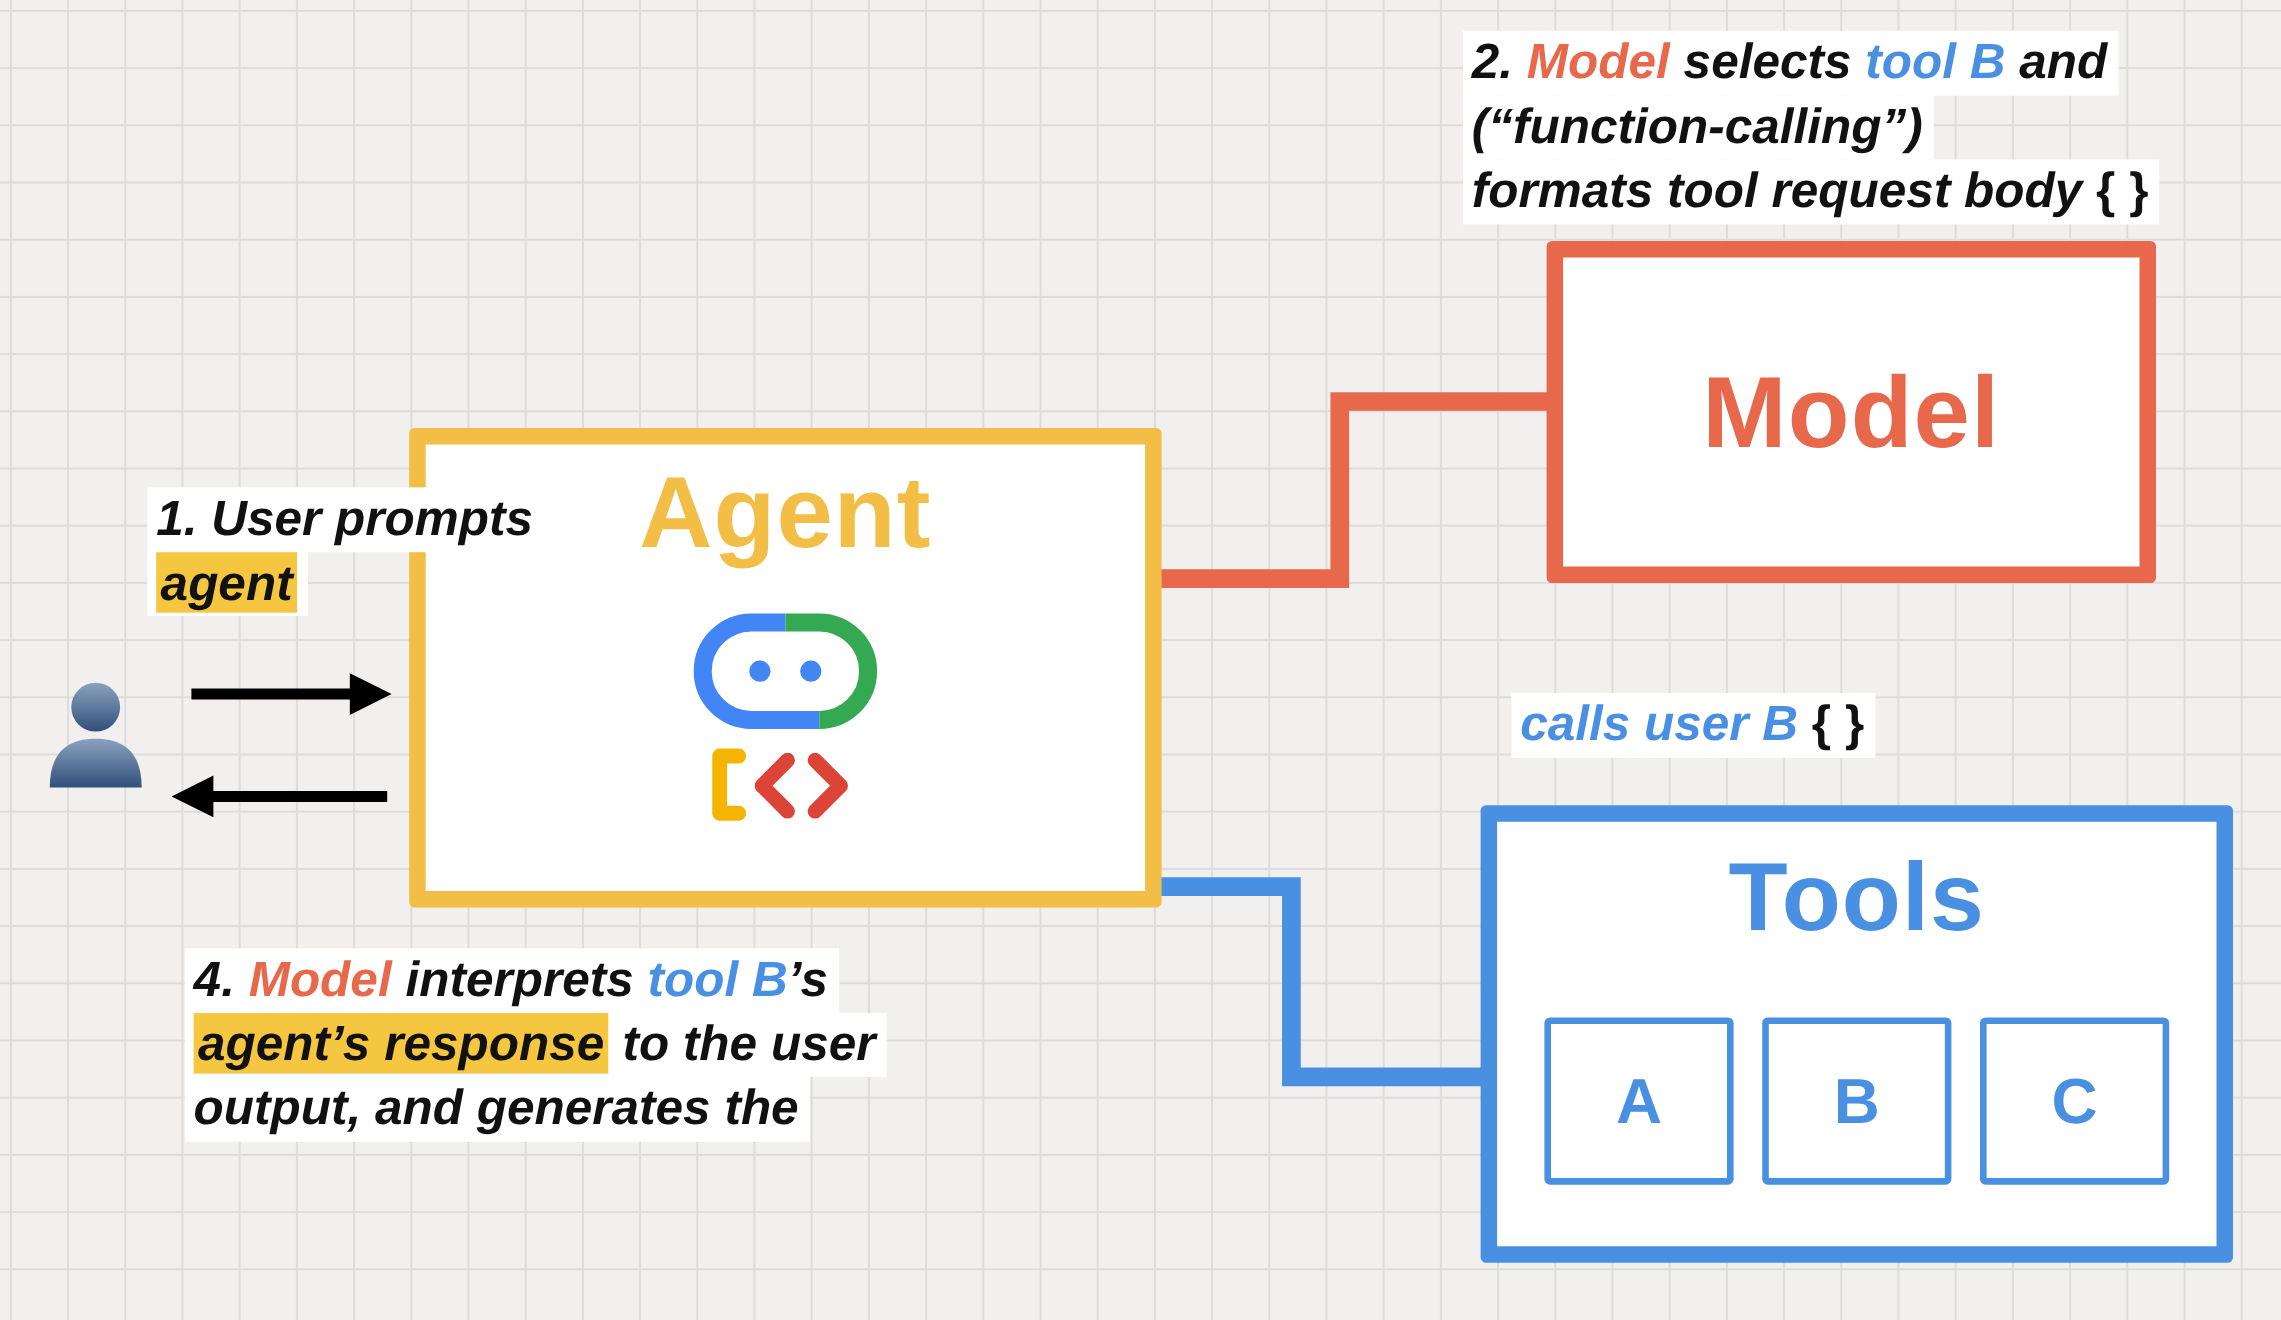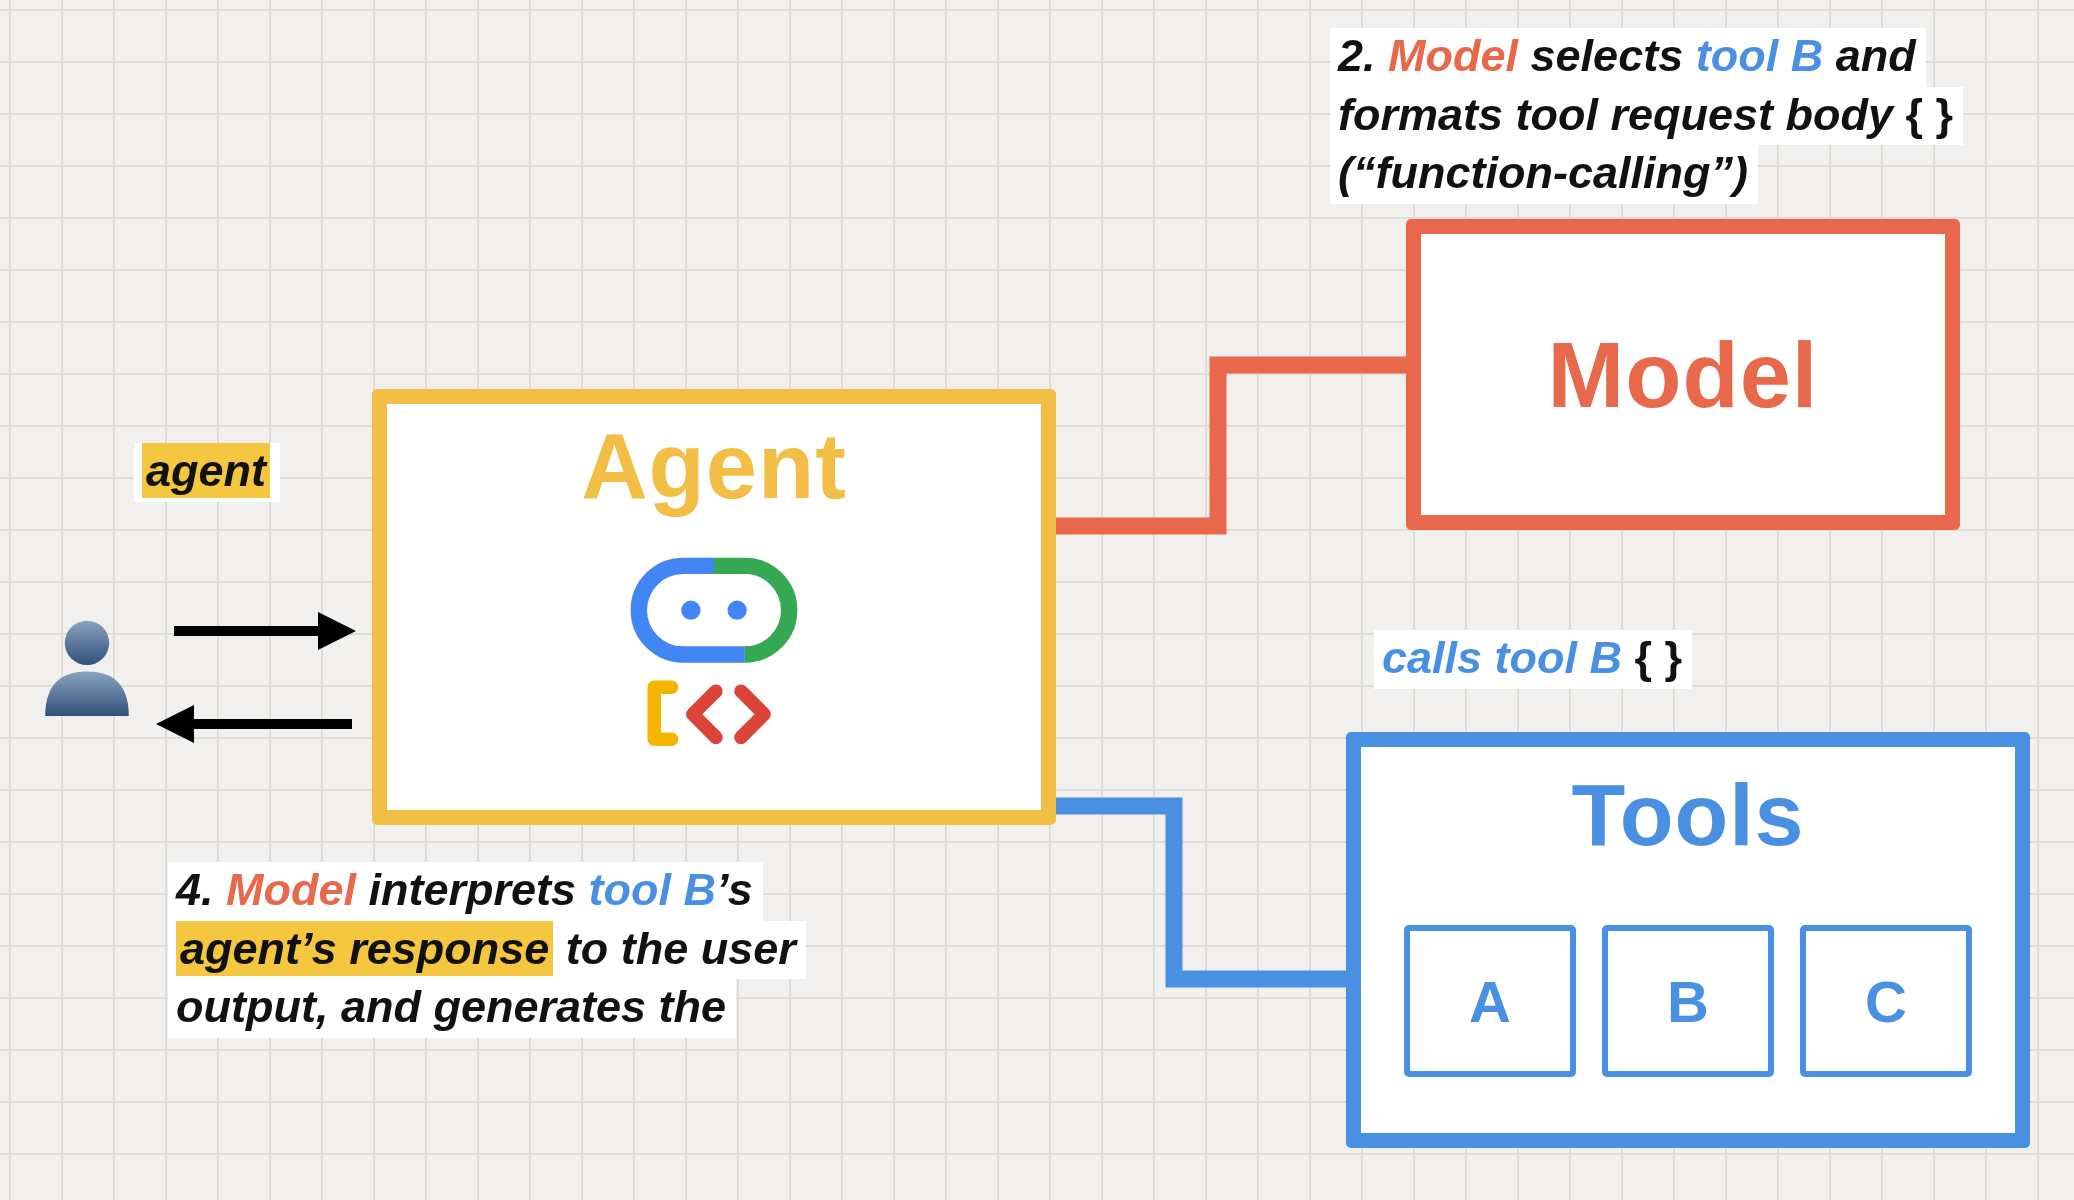--- a/index.html
+++ b/index.html
@@ -174,44 +174,47 @@
           <span>B</span>
         </div>
       <div class="tool-square">
           <span>C</span>
         </div>
     </div>
   </div>
 
   <div class="note note-step1">
     <div class="note-line">
+        <span class="seg">1. User prompts</span>
+      </div>
+    <div class="note-line">
         <span class="seg highlight">agent</span>
       </div>
   </div>
 
   <div class="note note-step2">
     <div class="note-line">
         <span class="seg">2. </span>
         <span class="seg orange-text">Model</span>
         <span class="seg"> selects </span>
         <span class="seg blue-text">tool B</span>
         <span class="seg"> and</span>
       </div>
     <div class="note-line">
+        <span class="seg">(“function-calling”)</span>
+      </div>
+    <div class="note-line">
         <span class="seg">formats tool request body </span>
         <span class="seg brace">{ }</span>
       </div>
-    <div class="note-line">
-        <span class="seg">(“function-calling”)</span>
-      </div>
   </div>
 
   <div class="note note-step3">
     <div class="note-line">
-        <span class="seg blue-text">calls tool B</span>
+        <span class="seg blue-text">calls user B</span>
         <span class="seg brace"> { }</span>
       </div>
   </div>
 
   <div class="note note-step4">
     <div class="note-line">
         <span class="seg">4. </span>
         <span class="seg orange-text">Model</span>
         <span class="seg"> interprets </span>
         <span class="seg blue-text">tool B</span>

